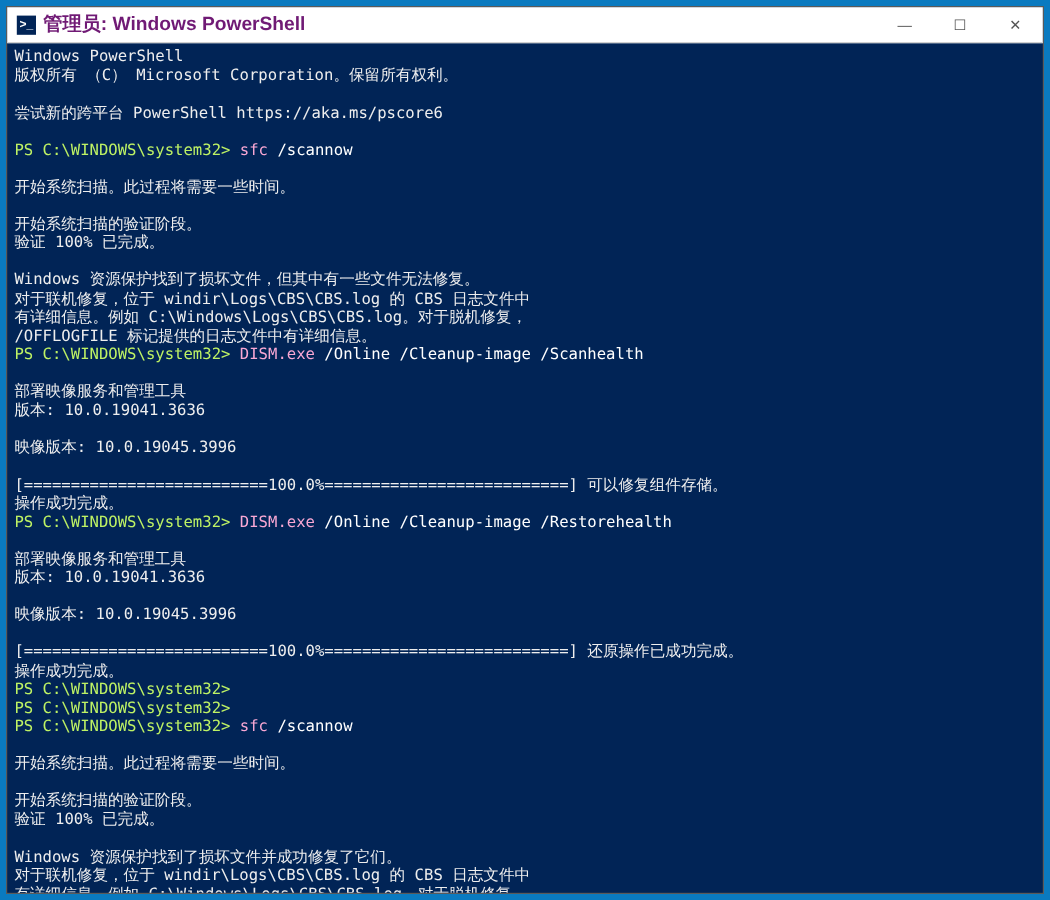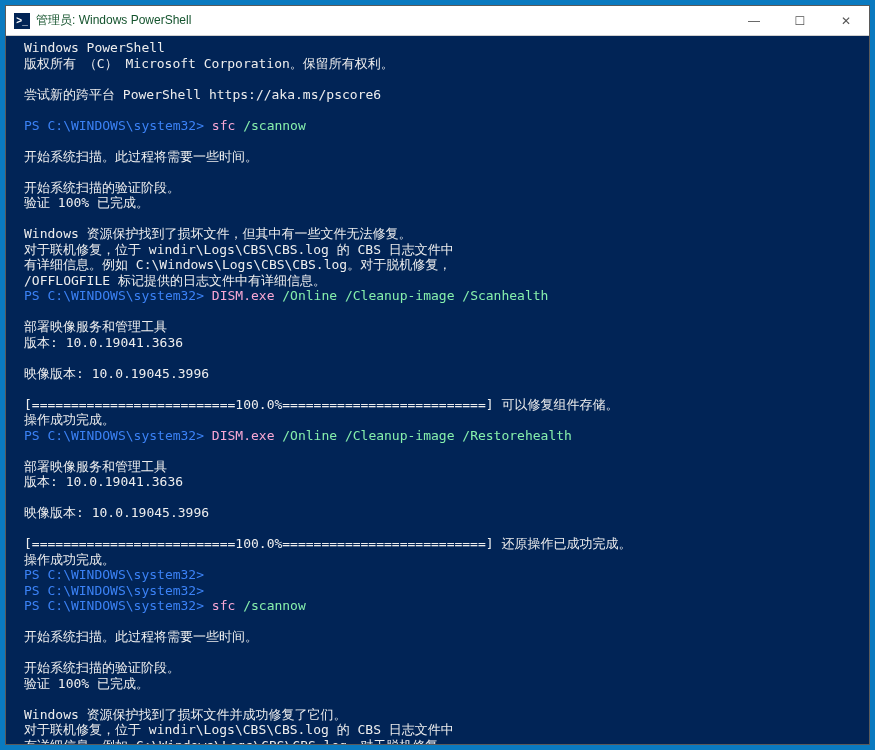--- a/index.html
+++ b/index.html
@@ -37,23 +37,24 @@
     align-items: center;
     justify-content: center;
   }
   .titlebar-icon span {
     color: #fff;
     font-size: 10px;
     font-weight: bold;
   }
   .titlebar-text {
     margin-left: 6px;
-    font-size: 12px;
-    color: #14532d;
+    font-size: 16px;
+    color: #701a75;
     flex: 1;
+    font-weight: bold;
   }
   .win-controls {
     display: flex;
     height: 100%;
   }
   .win-btn {
     width: 46px;
     display: flex;
     align-items: center;
     justify-content: center;
@@ -62,25 +63,24 @@
   }
   .terminal {
     flex: 1;
     padding: 4px 6px;
     color: #eeeeee;
     font-family: "NSimSun", "SimSun", "Consolas", monospace;
     font-size: 13px;
     line-height: 15.5px;
     white-space: pre;
     overflow: hidden;
-    margin-left: 12px;
   }
-  .prompt { color: #3b82f6; }
+  .prompt { color: #bef264; }
   .cmd-yellow { color: #f9a8d4; }
-  .cmd-grey { color: #86efac; }
+  .cmd-grey { color: #ffffff; }
   .blank { height: 15.5px; }
 </style>
 </head>
 <body>
 
 <div class="window">
   <div class="titlebar">
     <div class="titlebar-icon">
       <span>&gt;_</span>
     </div>

